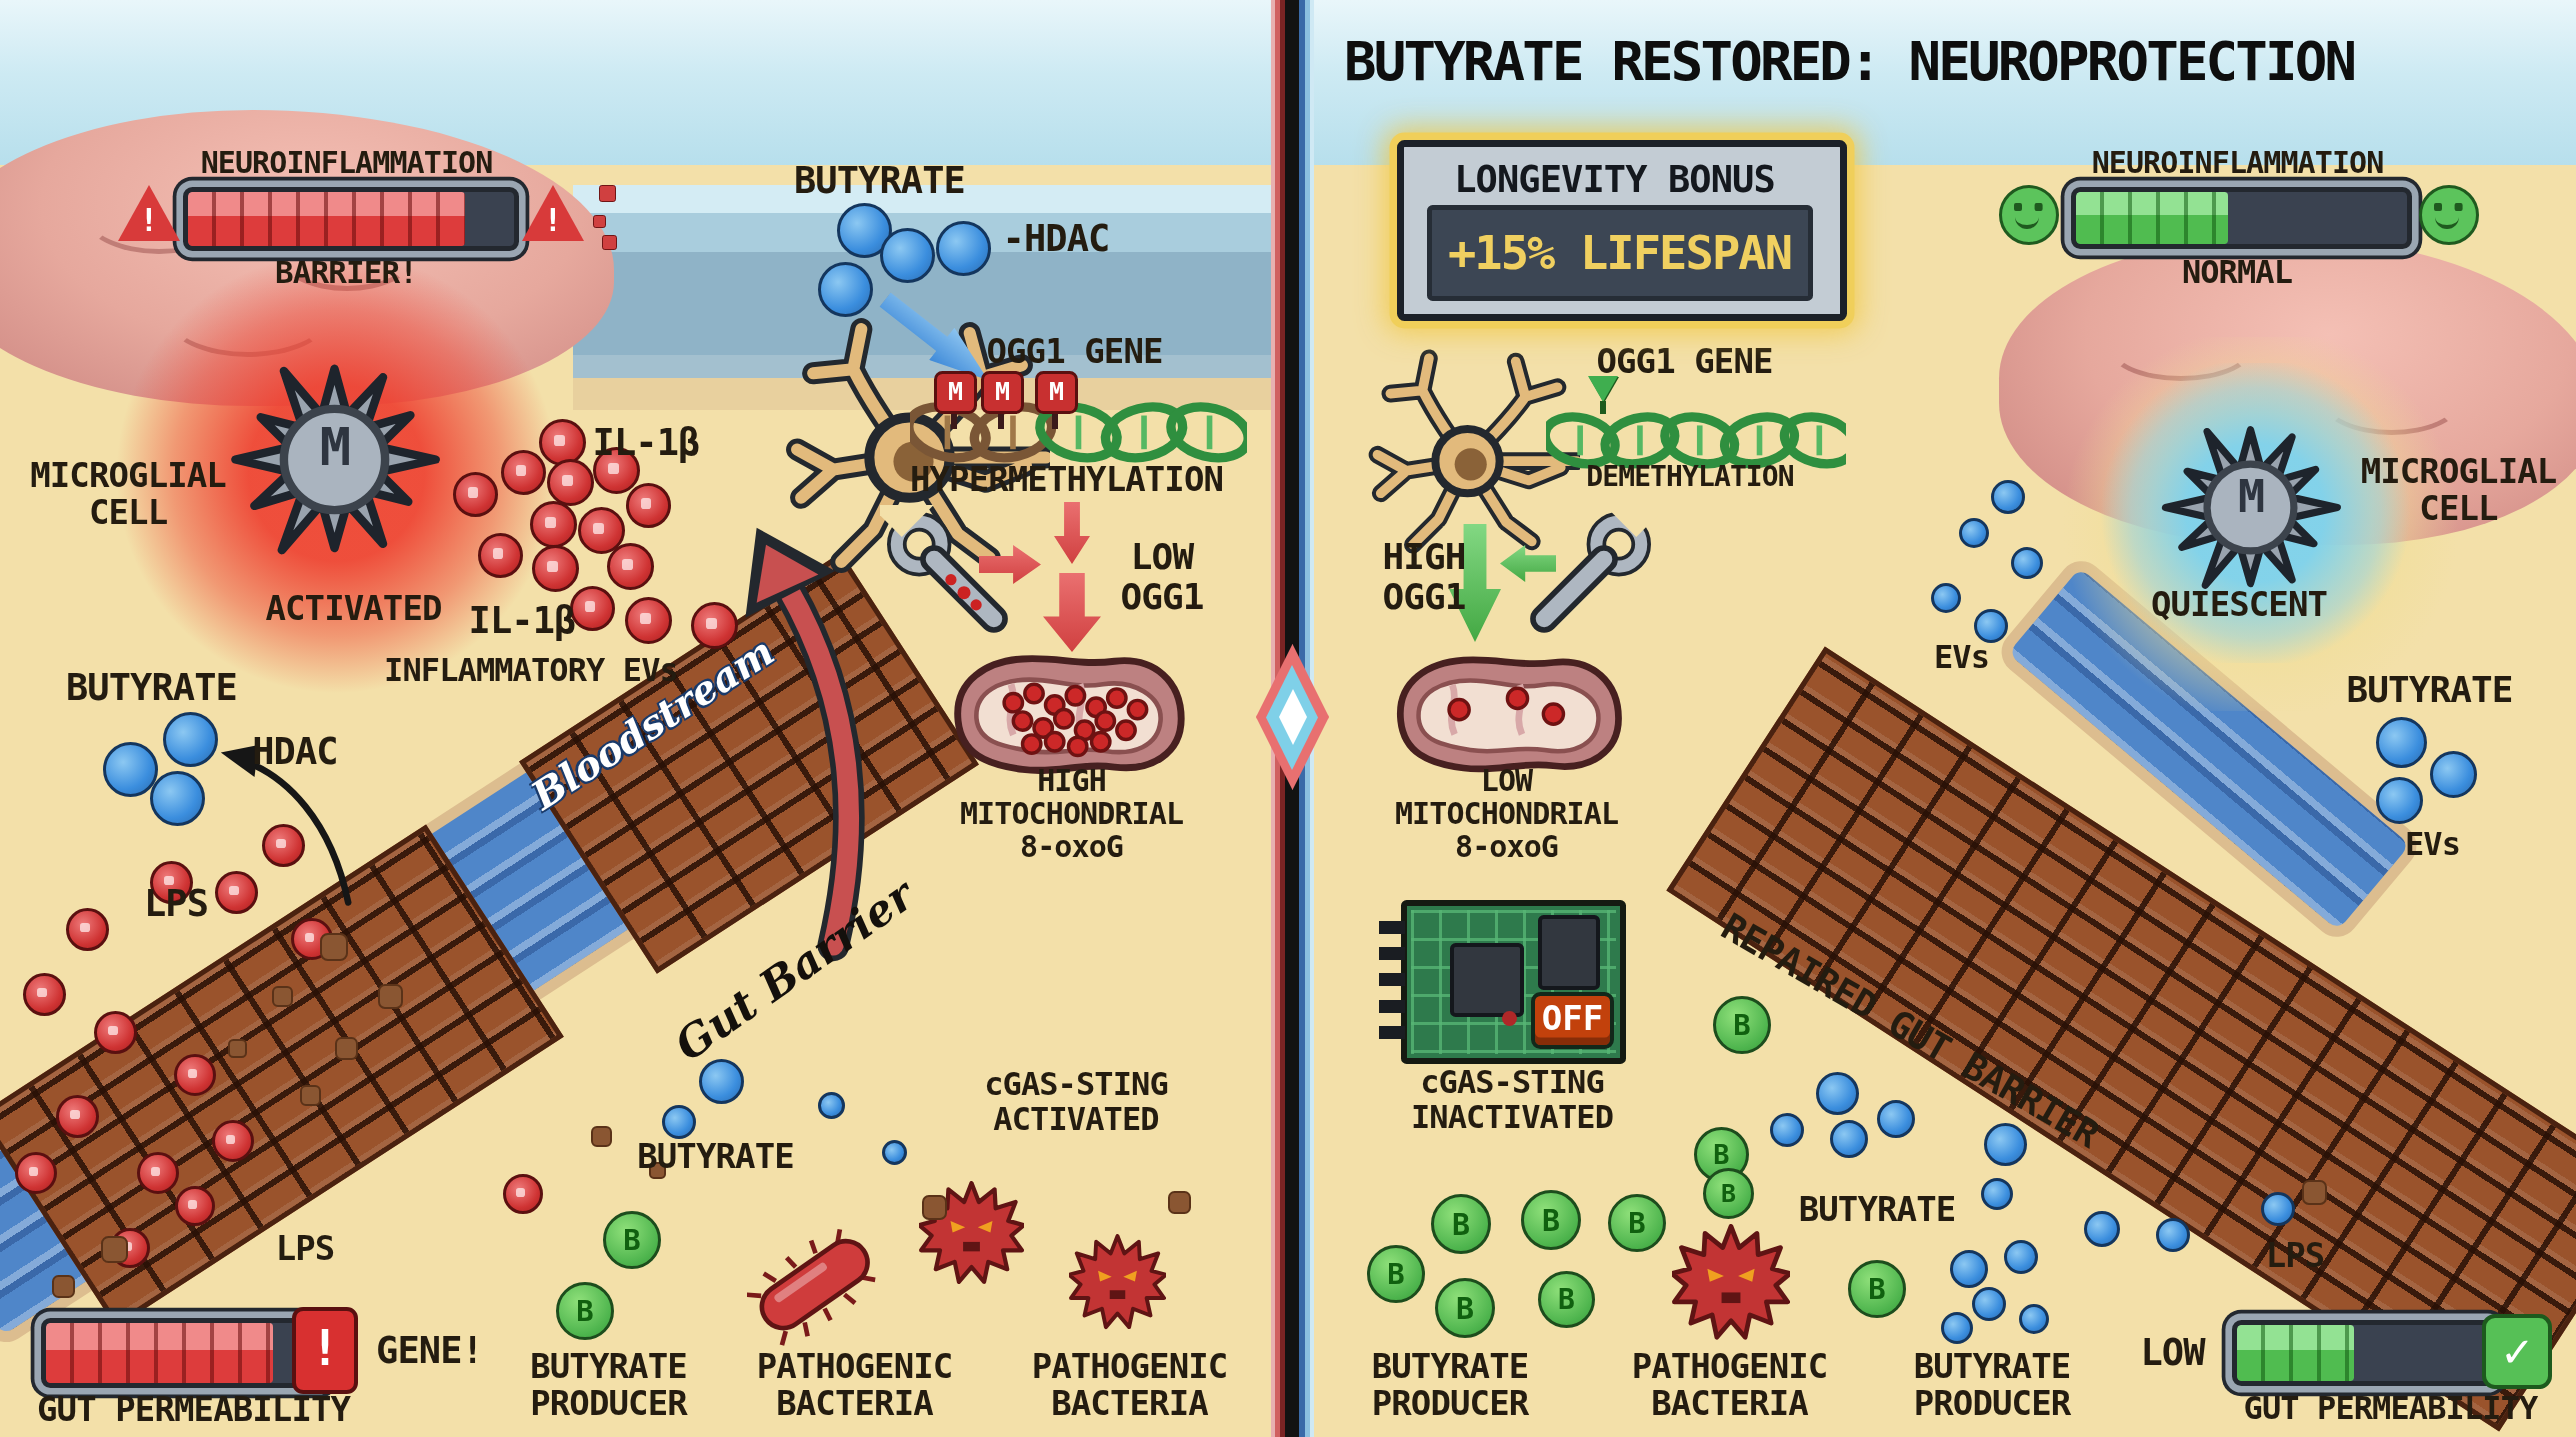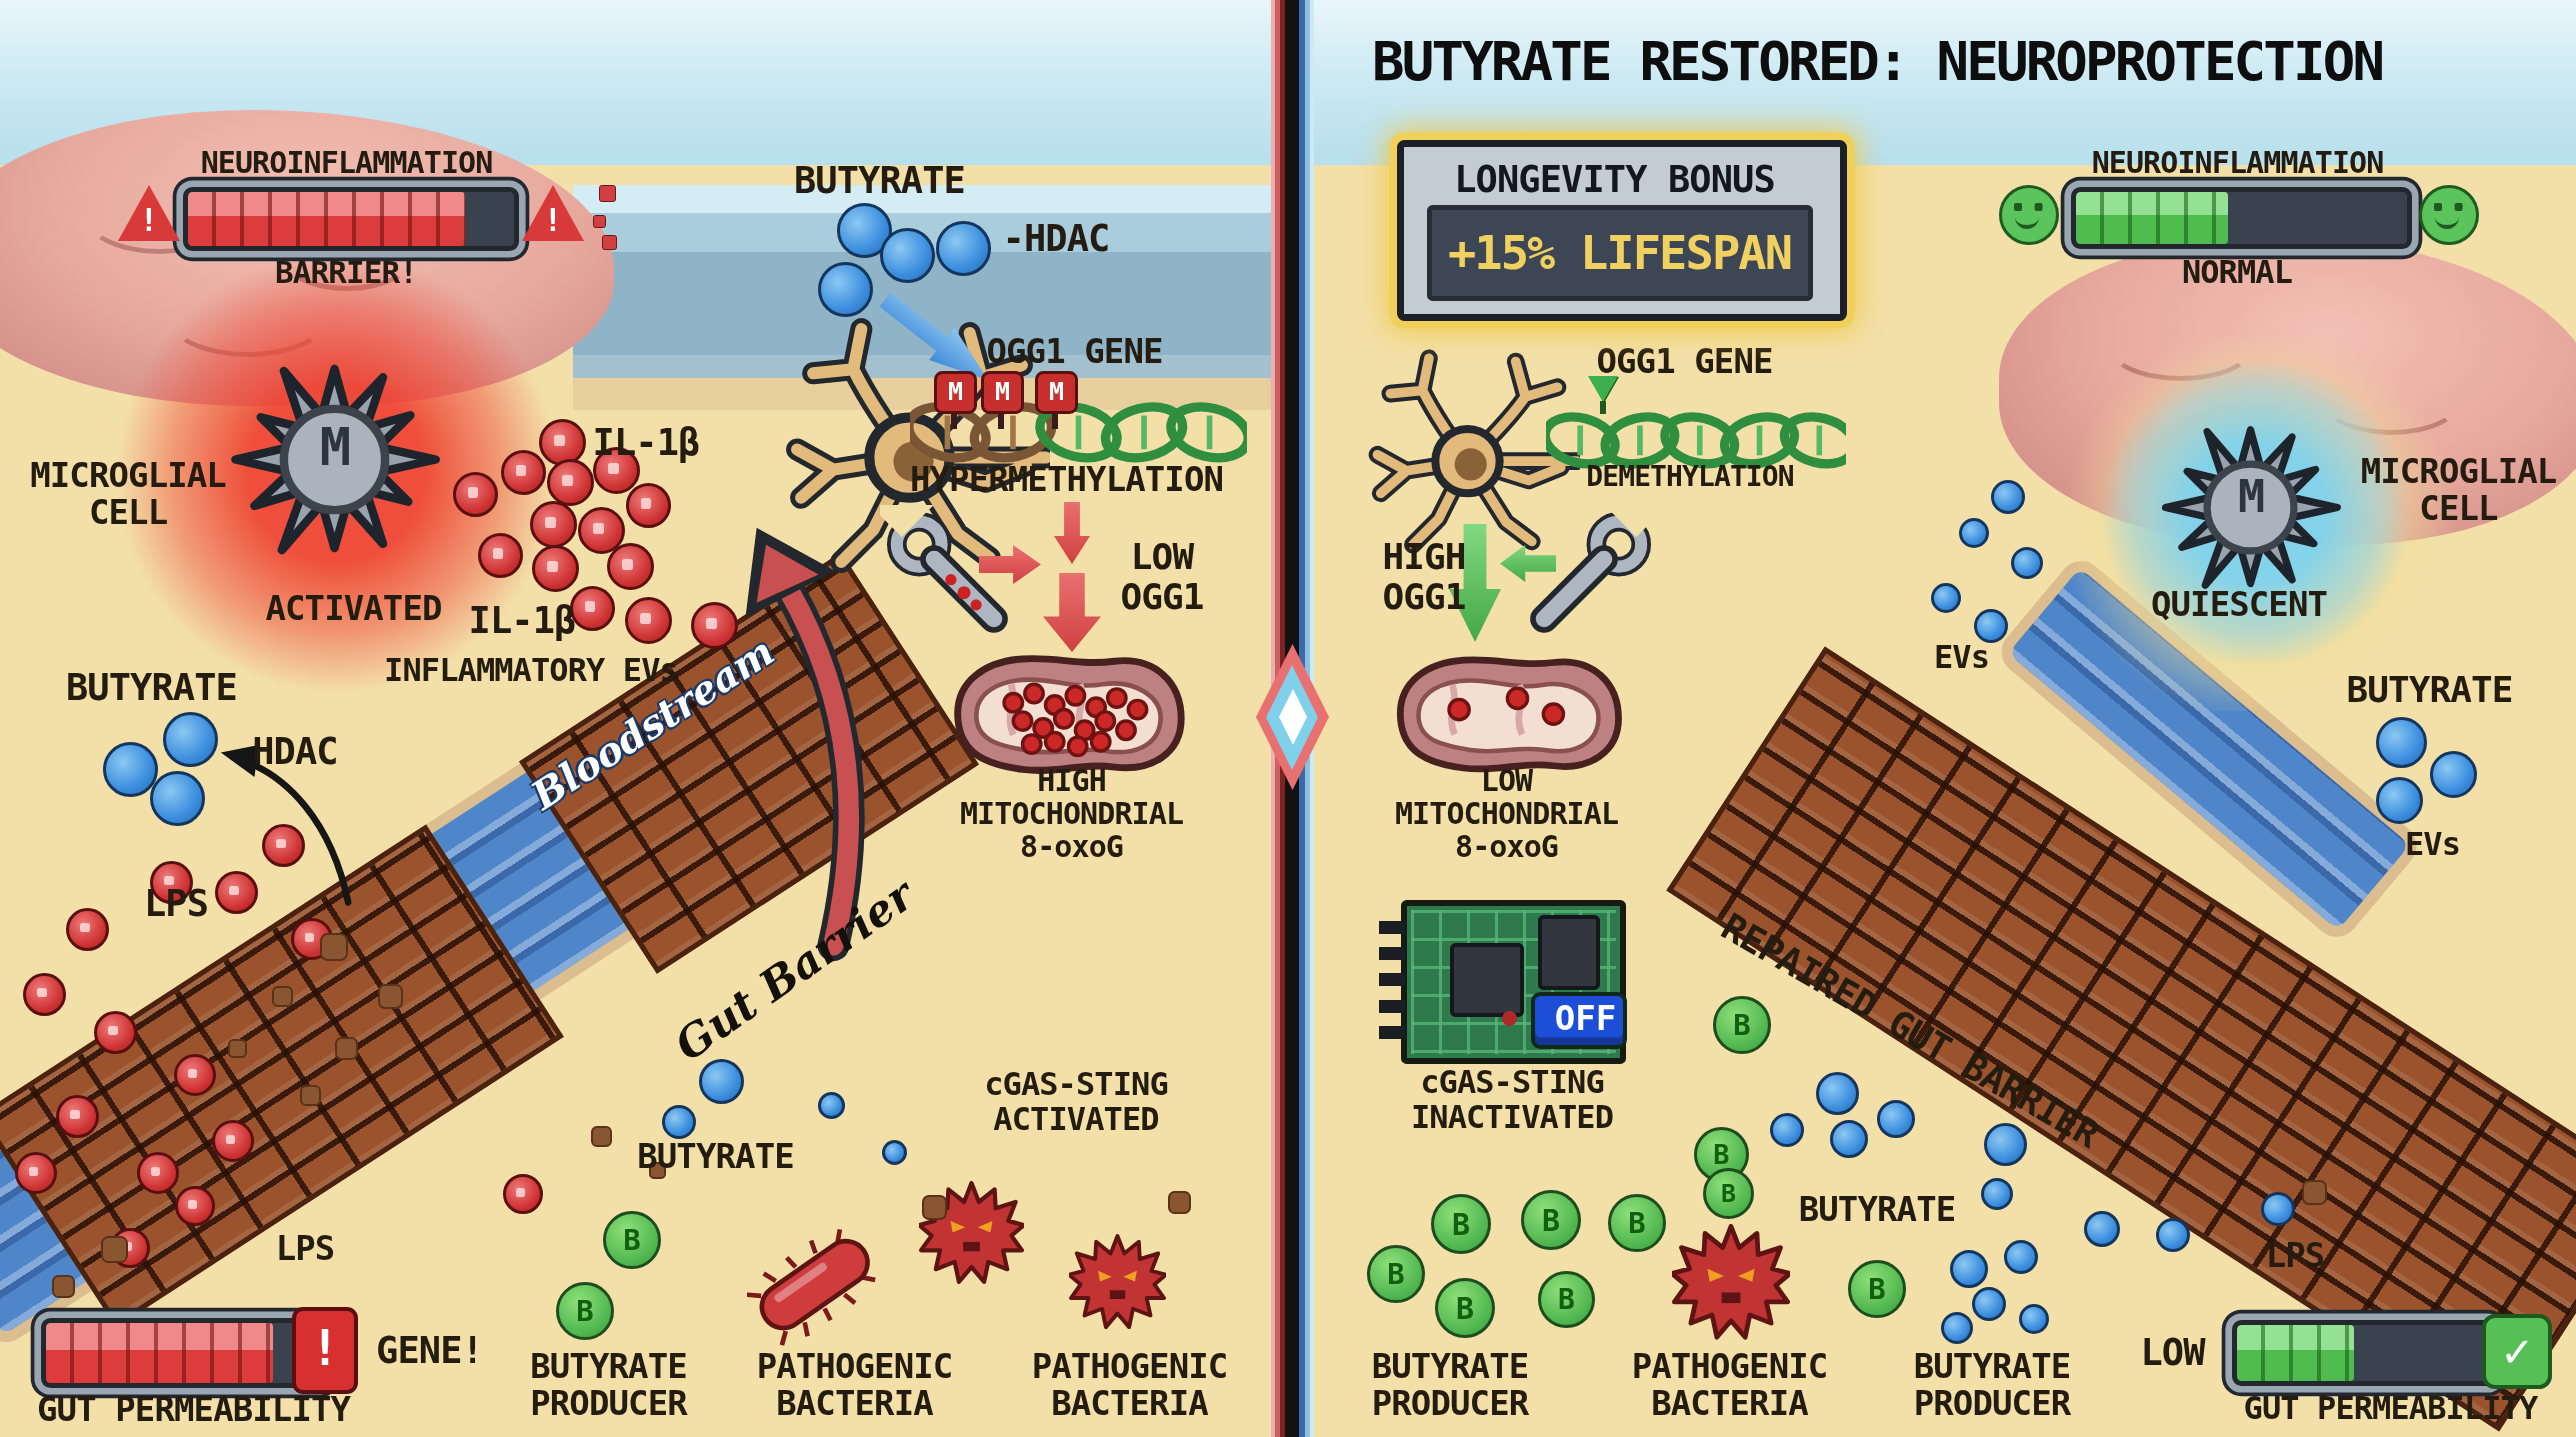--- a/index.html
+++ b/index.html
@@ -67,21 +67,21 @@
   .board{position:absolute;background:#2e7a4c;border:6.6px solid #151a12;border-radius:5.6px;z-index:22;}
   .board::before{content:"";position:absolute;inset:3.7px;opacity:.55;
      background-image:linear-gradient(rgba(120,230,150,.8) 2.8px,transparent 2.8px),
                       linear-gradient(90deg,rgba(120,230,150,.8) 2.8px,transparent 2.8px);
      background-size:28px 28px;}
   .chip{position:absolute;background:#32373f;border:4.7px solid #14171c;border-radius:5.6px;z-index:2;}
   .pin{position:absolute;background:#1a1d22;z-index:2;}
   .btn{position:absolute;border-radius:9.4px;color:#fff;font-weight:bold;text-align:center;z-index:3;
        font-family:"DejaVu Sans Mono",monospace;}
   .btn.on{background:#d43030;border:4.7px solid #6e1010;box-shadow:inset 0 -7.5px 0 rgba(0,0,0,.25);}
-  .btn.off{background:#1d4ed8;border:4.7px solid #12281a;box-shadow:inset 0 -7.5px 0 rgba(0,0,0,.3);padding-left:13px;}
+  .btn.off{background:#c2410c;border:4.7px solid #12281a;box-shadow:inset 0 -7.5px 0 rgba(0,0,0,.3);}
   .led{position:absolute;width:15px;height:15px;border-radius:50%;background:#ff4040;box-shadow:0 0 9.4px 3.7px rgba(255,70,50,.8);z-index:3;}
   
   .badge{position:absolute;left:1397px;top:140px;width:436px;height:167px;background:#c3ccd4;
          border:7.5px solid #1c2128;border-radius:7.5px;z-index:30;
          box-shadow:0 0 0 7.5px #f0cf5a,0 0 28px 11.2px rgba(240,200,70,.85);}
   .badge-inner{position:absolute;left:22.5px;top:58px;width:376px;height:86px;background:#3c4654;
                border:5.6px solid #262d36;border-radius:5.6px;display:flex;align-items:center;justify-content:center;}
   
   .divider{position:absolute;left:1271px;top:0;width:43px;height:1438px;z-index:40;
      background:linear-gradient(90deg,#e8b0b0 0 3.7px,#d06060 3.7px 9.4px,#7a2424 9.4px 14px,#121212 14px 28px,#3a6aa8 28px 34px,#8cc0e0 34px 39px,#cfe9f4 39px);}
@@ -138,21 +138,21 @@
   <div class="river" style="left:403px;top:964px;width:1076px;height:187px;transform:translate(-50%,-50%) rotate(-33deg);"></div>
   <div class="wall" style="left:749px;top:763px;width:374px;height:243px;transform:translate(-50%,-50%) rotate(-33deg);"></div>
   <div class="wall" style="left:271px;top:1076px;width:524px;height:243px;transform:translate(-50%,-50%) rotate(-33deg);"></div>
   <div class="river" style="left:2209px;top:749px;width:431px;height:112px;transform:translate(-50%,-50%) rotate(40deg);"></div>
   <div class="wall" style="left:2162px;top:1039px;width:983px;height:281px;transform:translate(-50%,-50%) rotate(33deg);"></div>
 
   <div class="glow" style="left:112px;top:253px;width:449px;height:440px;background:radial-gradient(circle,rgba(238,66,50,.92) 0 28%,rgba(238,66,50,.45) 52%,transparent 70%);"></div>
   <div class="glow" style="left:2059px;top:337px;width:403px;height:374px;background:radial-gradient(circle,rgba(240,222,150,.75) 0 40%,transparent 72%);"></div>
   <div class="glow" style="left:2101px;top:363px;width:309px;height:300px;background:radial-gradient(circle,rgba(125,210,238,.95) 0 32%,rgba(140,210,235,.5) 58%,transparent 72%);"></div>
 
-  <div class="lbl title" style="left:1344px;top:32px;margin-left:28px;">BUTYRATE RESTORED: NEUROPROTECTION</div>
+  <div class="lbl title" style="left:1344px;top:32px;">BUTYRATE RESTORED: NEUROPROTECTION</div>
 
   <div class="lbl" style="left:178px;top:146px;width:337px;font-size:30px;">NEUROINFLAMMATION</div>
   <div class="meter" style="left:183px;top:187px;width:326px;height:54px;">
     <div class="fill red" style="width: 85%;"></div>
   </div>
   <div class="warn" style="left:118px;top:185px;">
       <span>!</span>
     </div>
   <div class="warn" style="left:522px;top:185px;">
       <span>!</span>

